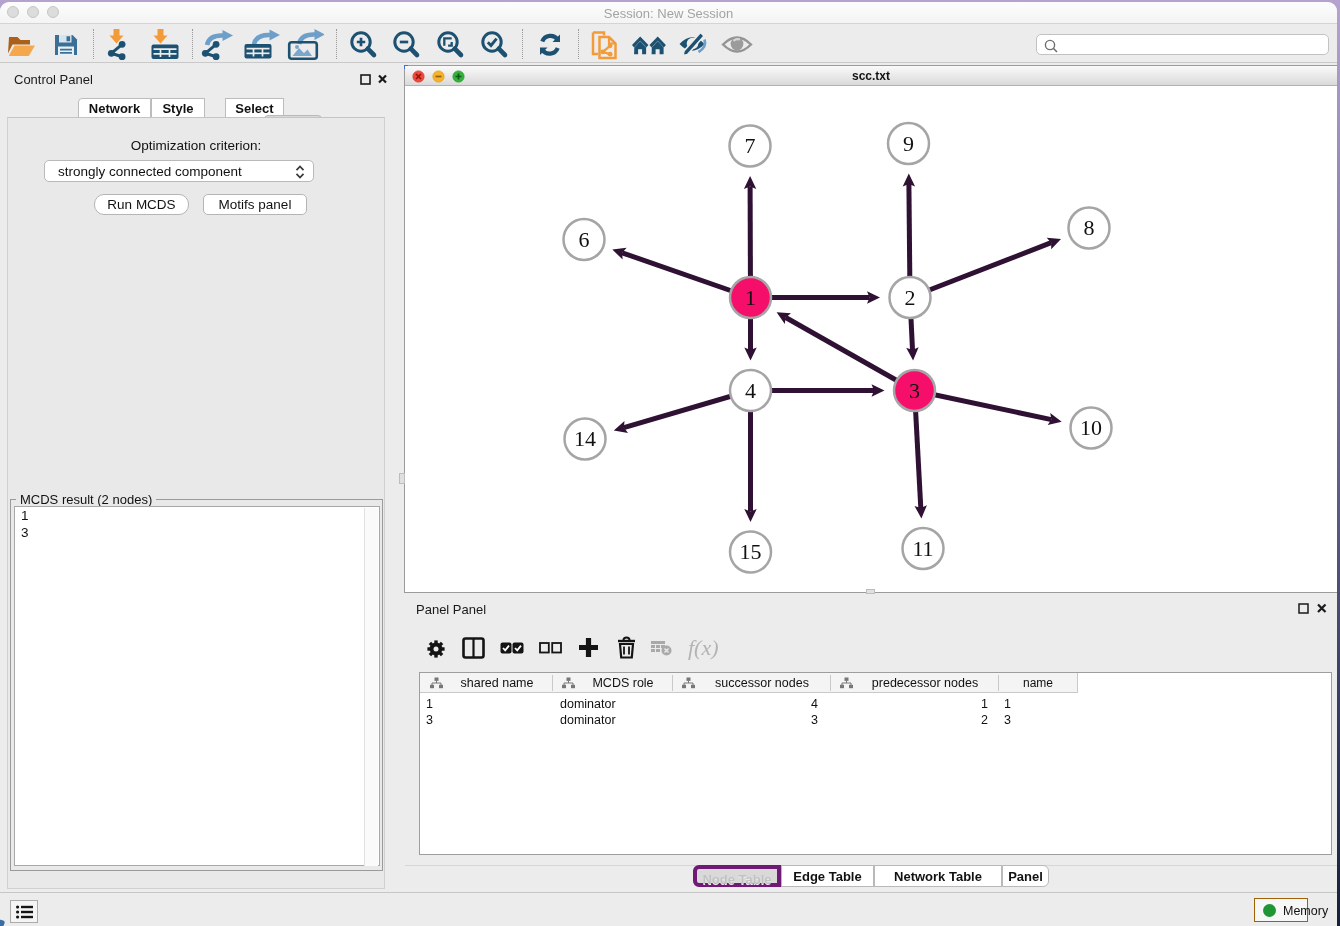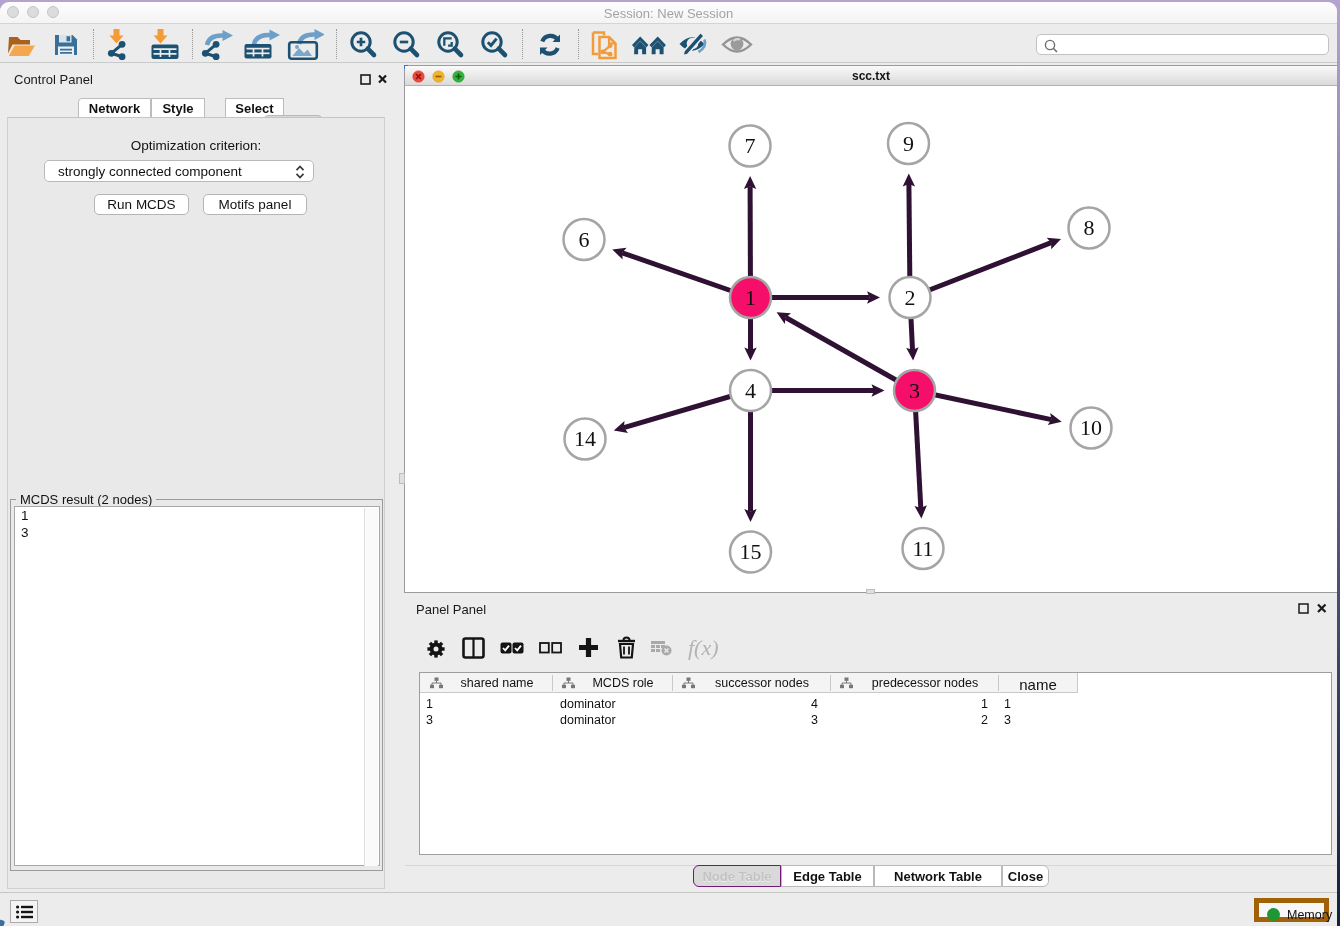--- a/index.html
+++ b/index.html
@@ -168,21 +168,21 @@
       <div class="abs" style="left:205px;top:35px;width:59px;height:20px;background:rgba(255,255,255,0.99);border:1px solid #bcbcbc;border-radius:0;font-size:13px;font-weight:700;color:#111;text-align:center;line-height:19px;margin-left:20px;">Select</div>
       <div class="abs" style="left:264px;top:52px;width:58px;height:21px;background:rgba(217,217,217,0.99);border:1px solid #b9b9b9;border-radius:4px 4px 0 0;font-size:13px;font-weight:700;color:#c2c2c2;text-shadow:0 1px 0 #f2f2f2;text-align:center;line-height:20px;">MCDS</div>
       <div class="abs" style="left:7px;top:54px;width:378px;height:772px;background:#e9e9e9;border:1px solid #d0d0d0;border-top:1px solid #c4c4c4;"></div>
       <div class="abs" style="left:0;top:75px;width:392px;text-align:center;font-size:13.5px;color:#111;">Optimization criterion:</div>
       <div class="abs" style="left:44px;top:97px;width:270px;height:22px;background:rgba(255,255,255,0.99);border:1px solid #b9b9b9;border-radius:5px;">
 <div class="abs" style="left:13px;top:3px;font-size:13.5px;color:#111;">strongly connected component</div>
 <svg class="abs" style="right:7px;top:3px" width="12" height="16" viewBox="0 0 12 16">
           <path d="M2.5 6.2 l3.5 -3.7 l3.5 3.7 M2.5 9.8 l3.5 3.7 l3.5 -3.7" fill="none" stroke="#3a3a3a" stroke-width="1.7"></path>
         </svg>
 </div>
-      <div class="abs" style="left:94px;top:131px;width:95px;height:21px;background:rgba(255,255,255,0.99);border:1px solid #b5b5b5;border-radius:5px;font-size:13.5px;color:#111;text-align:center;line-height:19px;">Run MCDS</div>
+      <div class="abs" style="left:94px;top:131px;width:95px;height:21px;background:rgba(255,255,255,0.99);border:1px solid #b5b5b5;border-radius:10px;font-size:13.5px;color:#111;text-align:center;line-height:19px;">Run MCDS</div>
       <div class="abs" style="left:203px;top:131px;width:104px;height:21px;background:rgba(255,255,255,0.99);border:1px solid #b5b5b5;border-radius:5px;font-size:13.5px;color:#111;text-align:center;line-height:19px;">Motifs panel</div>
       <fieldset class="abs" style="left:10px;top:429px;width:373px;height:379px;border:1px solid #9a9a9a;">
         <legend style="font-size:13px;color:#111;margin-left:5px;padding:0 4px;">MCDS result (2 nodes)</legend>
       </fieldset>
 <div class="abs" style="left:14px;top:443px;width:366px;height:360px;background:rgba(255,255,255,0.99);border:1px solid #a8a8a8;">
 <div style="font-size:13.5px;color:#111;padding:1px 0 0 6px;line-height:16.5px;">1<br>3</div>
 <div class="abs" style="right:1px;top:1px;width:14px;height:358px;background:#fafafa;border-left:1px solid #e0e0e0;"></div>
 </div>
     </div>
   <div id="netwin">
@@ -341,56 +341,56 @@
         <svg class="abs" width="13" height="12" viewBox="0 0 13 12" style="left:420px;top:4px">
           <g fill="#777">
             <rect x="4.5" y="0.5" width="4" height="3.4"></rect>
             <rect x="0" y="7.8" width="4" height="3.4"></rect>
             <rect x="9" y="7.8" width="4" height="3.4"></rect>
           </g>
           <path d="M6.5 4 v2 M2 8 v-2 h9 v2" stroke="#777" stroke-width="1" fill="none"></path>
         </svg>
         <div class="abs" style="left:432px;top:3px;width:146px;text-align:center;font-size:12.5px;color:#111;white-space:nowrap;">predecessor nodes</div>
         <div class="abs" style="left:578px;top:2px;width:1px;height:16px;background:#c9c9c9;"></div>
-        <div class="abs" style="left:578px;top:3px;width:80px;text-align:center;font-size:15px;color:#111;white-space:nowrap;">name</div>
+        <div class="abs" style="left:578px;top:3px;width:80px;text-align:center;font-size:12px;color:#111;white-space:nowrap;">name</div>
       </div>
       <div class="abs" style="left:15px;top:100px;width:658px;height:16px;font-size:12.5px;color:#111;">
         <div class="abs" style="left:6px;">1</div>
         <div class="abs" style="left:140px;">dominator</div>
         <div class="abs" style="left:252px;width:146px;text-align:right;">4</div>
         <div class="abs" style="left:410px;width:158px;text-align:right;">1</div>
         <div class="abs" style="left:584px;">1</div>
       </div>
       <div class="abs" style="left:15px;top:116px;width:658px;height:16px;font-size:12.5px;color:#111;">
         <div class="abs" style="left:6px;">3</div>
         <div class="abs" style="left:140px;">dominator</div>
         <div class="abs" style="left:252px;width:146px;text-align:right;">3</div>
         <div class="abs" style="left:410px;width:158px;text-align:right;">2</div>
         <div class="abs" style="left:584px;">3</div>
       </div>
       <div class="abs" style="left:0;top:268px;width:932px;height:1px;background:#d6d6d6;"></div>
-      <div class="abs" style="left:288px;top:268px;width:88px;height:22px;background:rgba(217,217,217,0.99);border:1px solid #701a75;border-radius:6px 0 0 6px;font-size:13px;font-weight:700;color:#c2c2c2;text-shadow:0 1px 0 #f0f0f0;text-align:center;line-height:21px;">Node Table</div>
+      <div class="abs" style="left:288px;top:268px;width:88px;height:22px;background:rgba(217,217,217,0.99);border:4px solid #701a75;border-radius:6px 0 0 6px;font-size:13px;font-weight:700;color:#c2c2c2;text-shadow:0 1px 0 #f0f0f0;text-align:center;line-height:21px;">Node Table</div>
       <div class="abs" style="left:376px;top:268px;width:93px;height:22px;background:rgba(255,255,255,0.99);border:1px solid #b9b9b9;border-radius:0;font-size:13px;font-weight:700;color:#111;text-align:center;line-height:21px;">Edge Table</div>
       <div class="abs" style="left:469px;top:268px;width:128px;height:22px;background:rgba(255,255,255,0.99);border:1px solid #b9b9b9;border-radius:0;font-size:13px;font-weight:700;color:#111;text-align:center;line-height:21px;">Network Table</div>
-      <div class="abs" style="left:597px;top:268px;width:47px;height:22px;background:rgba(255,255,255,0.99);border:1px solid #b9b9b9;border-radius:0 6px 6px 0;font-size:13px;font-weight:700;color:#111;text-align:center;line-height:21px;">Close</div>
+      <div class="abs" style="left:597px;top:268px;width:47px;height:22px;background:rgba(255,255,255,0.99);border:1px solid #b9b9b9;border-radius:0 6px 6px 0;font-size:13px;font-weight:700;color:#111;text-align:center;line-height:21px;">Panel</div>
     </div>
   <div id="statusbar">
       <div class="abs" style="left:10px;top:7px;width:28px;height:23px;background:rgba(244,244,244,0.99);border:1px solid #ababab;">
 <svg class="abs" style="left:5px;top:4px" width="17" height="14" viewBox="0 0 17 14">
           <g fill="#141414">
             <circle cx="1.6" cy="2" r="1.6"></circle>
             <circle cx="1.6" cy="7" r="1.6"></circle>
             <circle cx="1.6" cy="12" r="1.6"></circle>
             <rect x="5" y="0.8" width="12" height="2.4"></rect>
             <rect x="5" y="5.8" width="12" height="2.4"></rect>
             <rect x="5" y="10.8" width="12" height="2.4"></rect>
           </g>
         </svg>
 </div>
-      <div class="abs" style="left:1254px;top:5px;width:75px;height:24px;background:rgba(247,247,247,0.99);border:5px solid #a16207;padding-left:16px;">
+      <div class="abs" style="left:1254px;top:5px;width:54px;height:24px;background:rgba(247,247,247,0.99);border:1px solid #a16207;padding-left:16px;">
 <div class="abs" style="left:8px;top:5px;width:13px;height:13px;border-radius:50%;background:#1e9633;"></div>
 <div class="abs" style="left:28px;top:5px;font-size:12.5px;color:#111;">Memory</div>
 </div>
     </div>
 <div class="abs" style="left:-2px;top:918px;width:6px;height:8px;background:#3a6ea5;border-radius:2px;transform:rotate(20deg);"></div>
     <div class="abs" style="left:399px;top:471px;width:6px;height:11px;background:#e0e0e0;border:1px solid #bdbdbd;"></div>
 <div class="abs" style="left:866px;top:587px;width:9px;height:5px;background:#e0e0e0;border:1px solid #bdbdbd;"></div>
   </div>
 
 </body></html>

